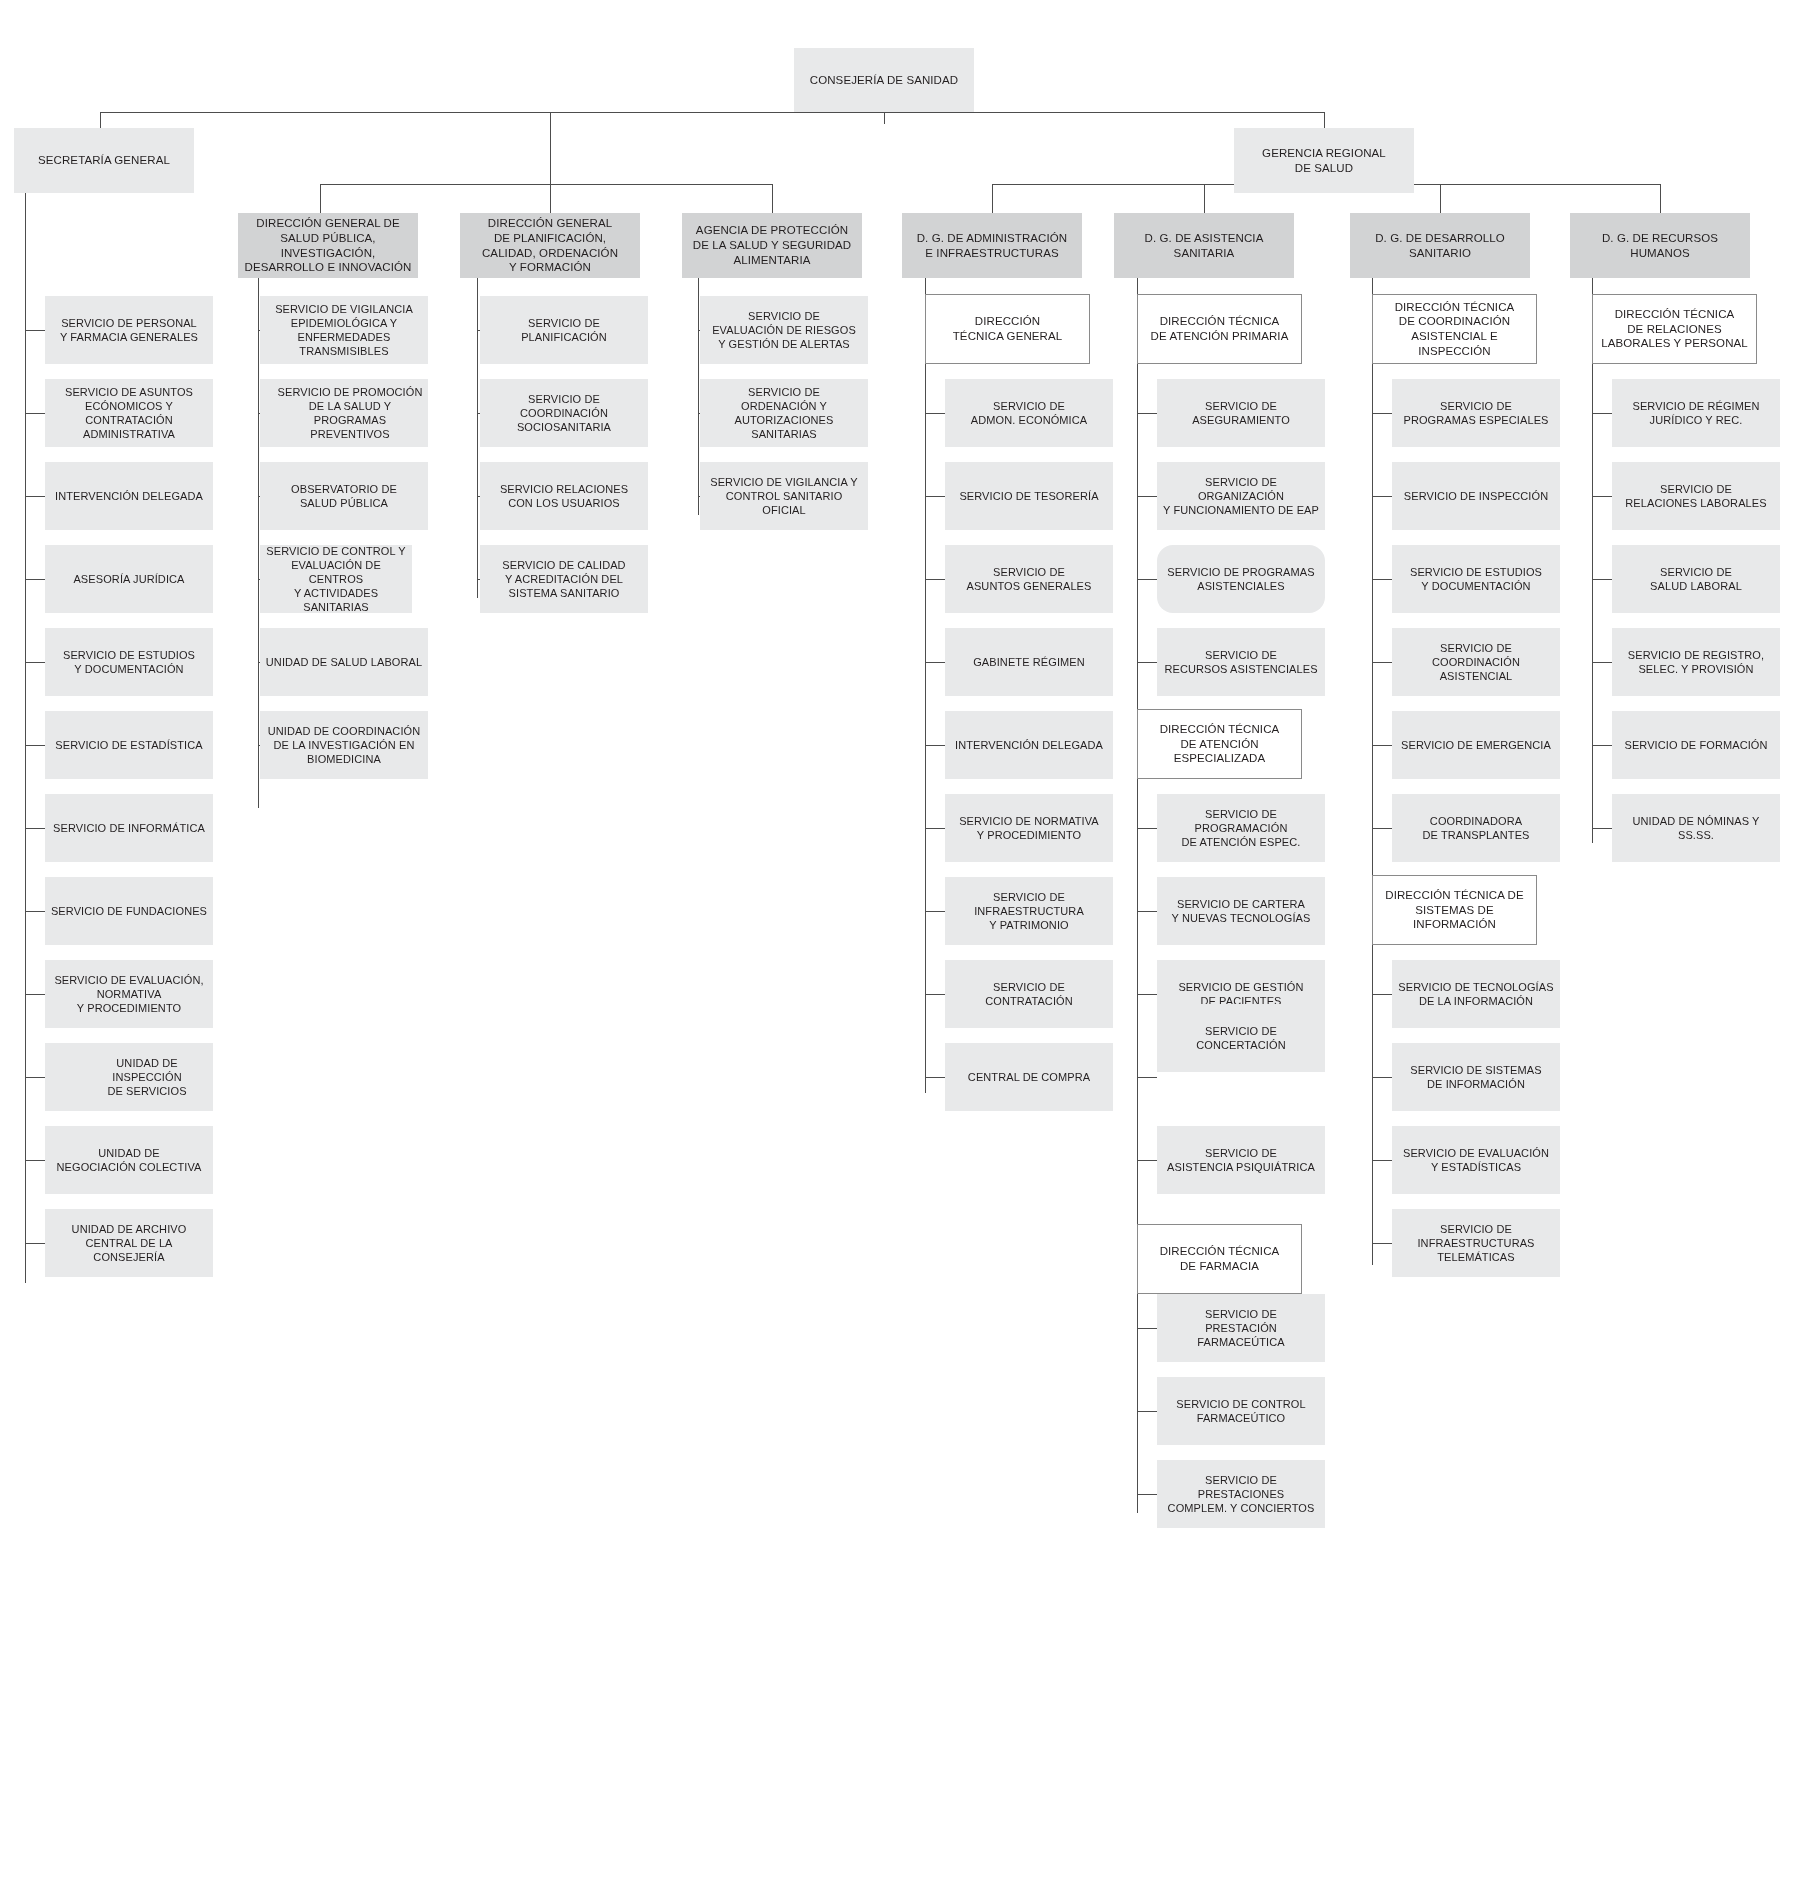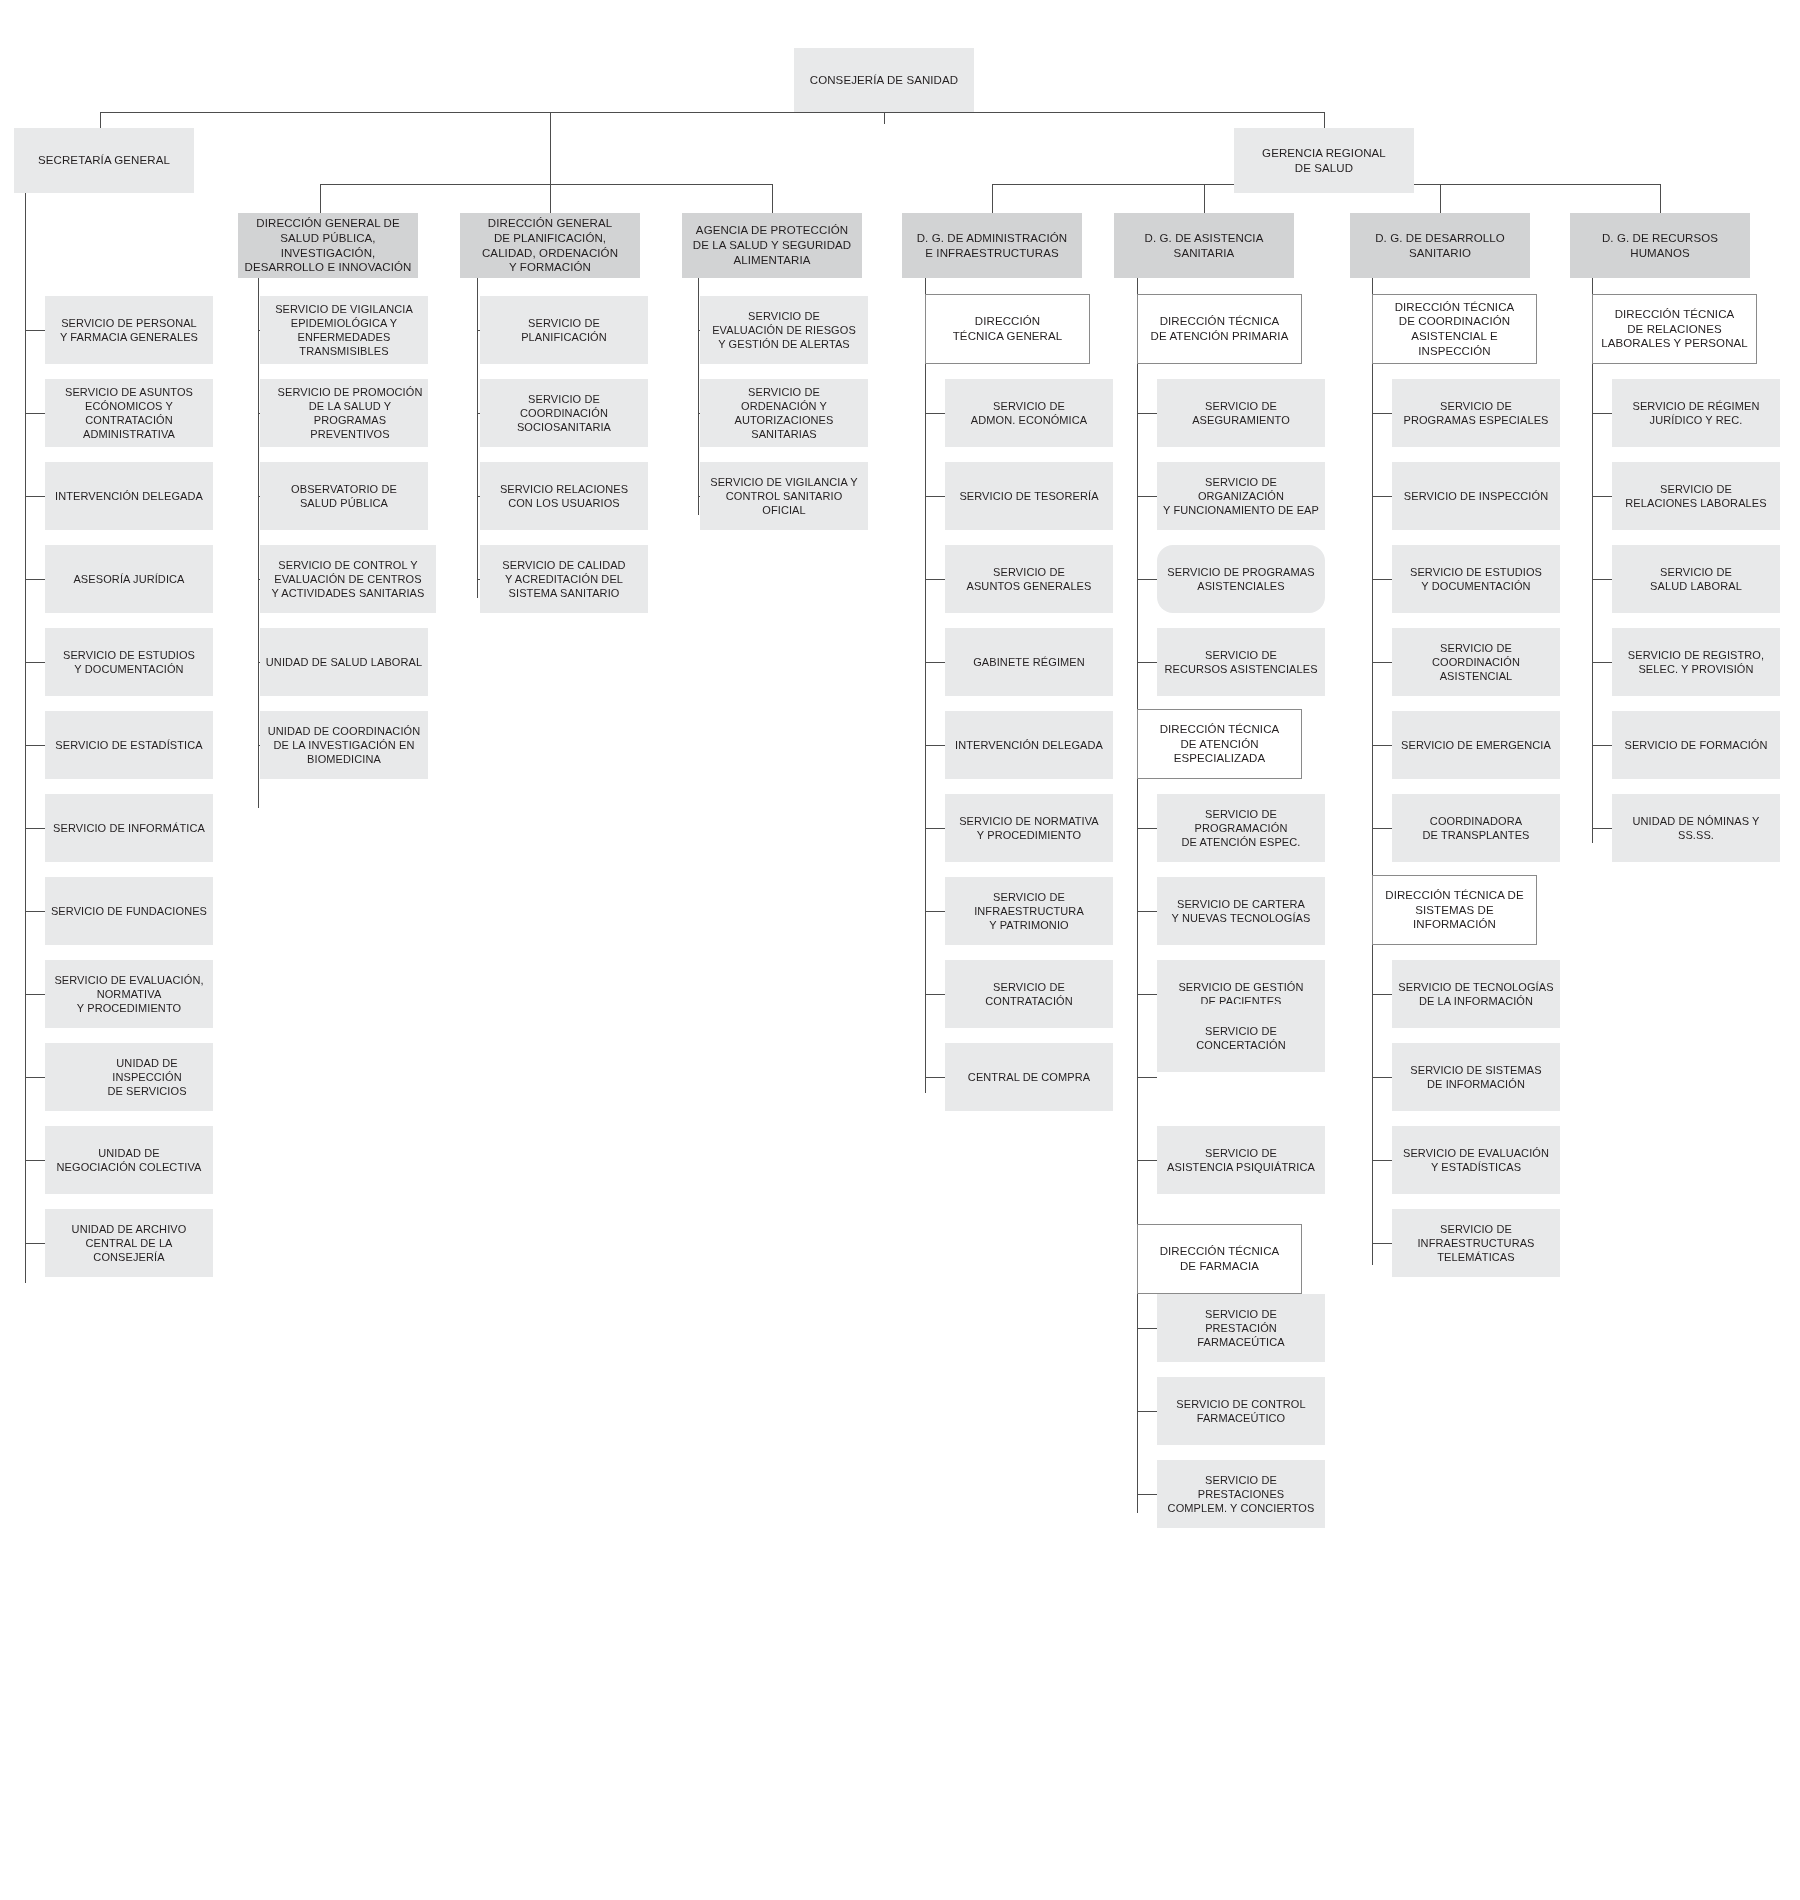--- a/index.html
+++ b/index.html
@@ -221,21 +221,21 @@
 
   <div class="node lvl-svc" style="left:260px; top:296px; width:168px; height:68px;">SERVICIO DE VIGILANCIA
 EPIDEMIOLÓGICA Y
 ENFERMEDADES
 TRANSMISIBLES</div>
   <div class="node lvl-svc" style="left:260px; top:379px; width:168px; height:68px;padding-left:16px;">SERVICIO DE PROMOCIÓN
 DE LA SALUD Y
 PROGRAMAS PREVENTIVOS</div>
   <div class="node lvl-svc" style="left:260px; top:462px; width:168px; height:68px;">OBSERVATORIO DE
 SALUD PÚBLICA</div>
-  <div class="node lvl-svc" style="left:260px; top:545px; width:176px; height:68px;">SERVICIO DE CONTROL Y
+  <div class="node lvl-svc" style="left:260px; top:545px; width:152px; height:68px;">SERVICIO DE CONTROL Y
 EVALUACIÓN DE CENTROS
 Y ACTIVIDADES SANITARIAS</div>
   <div class="node lvl-svc" style="left:260px; top:628px; width:168px; height:68px;">UNIDAD DE SALUD LABORAL</div>
   <div class="node lvl-svc" style="left:260px; top:711px; width:168px; height:68px;">UNIDAD DE COORDINACIÓN
 DE LA INVESTIGACIÓN EN
 BIOMEDICINA</div>
 
   <div class="node lvl-svc" style="left:480px; top:296px; width:168px; height:68px;">SERVICIO DE PLANIFICACIÓN</div>
   <div class="node lvl-svc" style="left:480px; top:379px; width:168px; height:68px;">SERVICIO DE
 COORDINACIÓN

